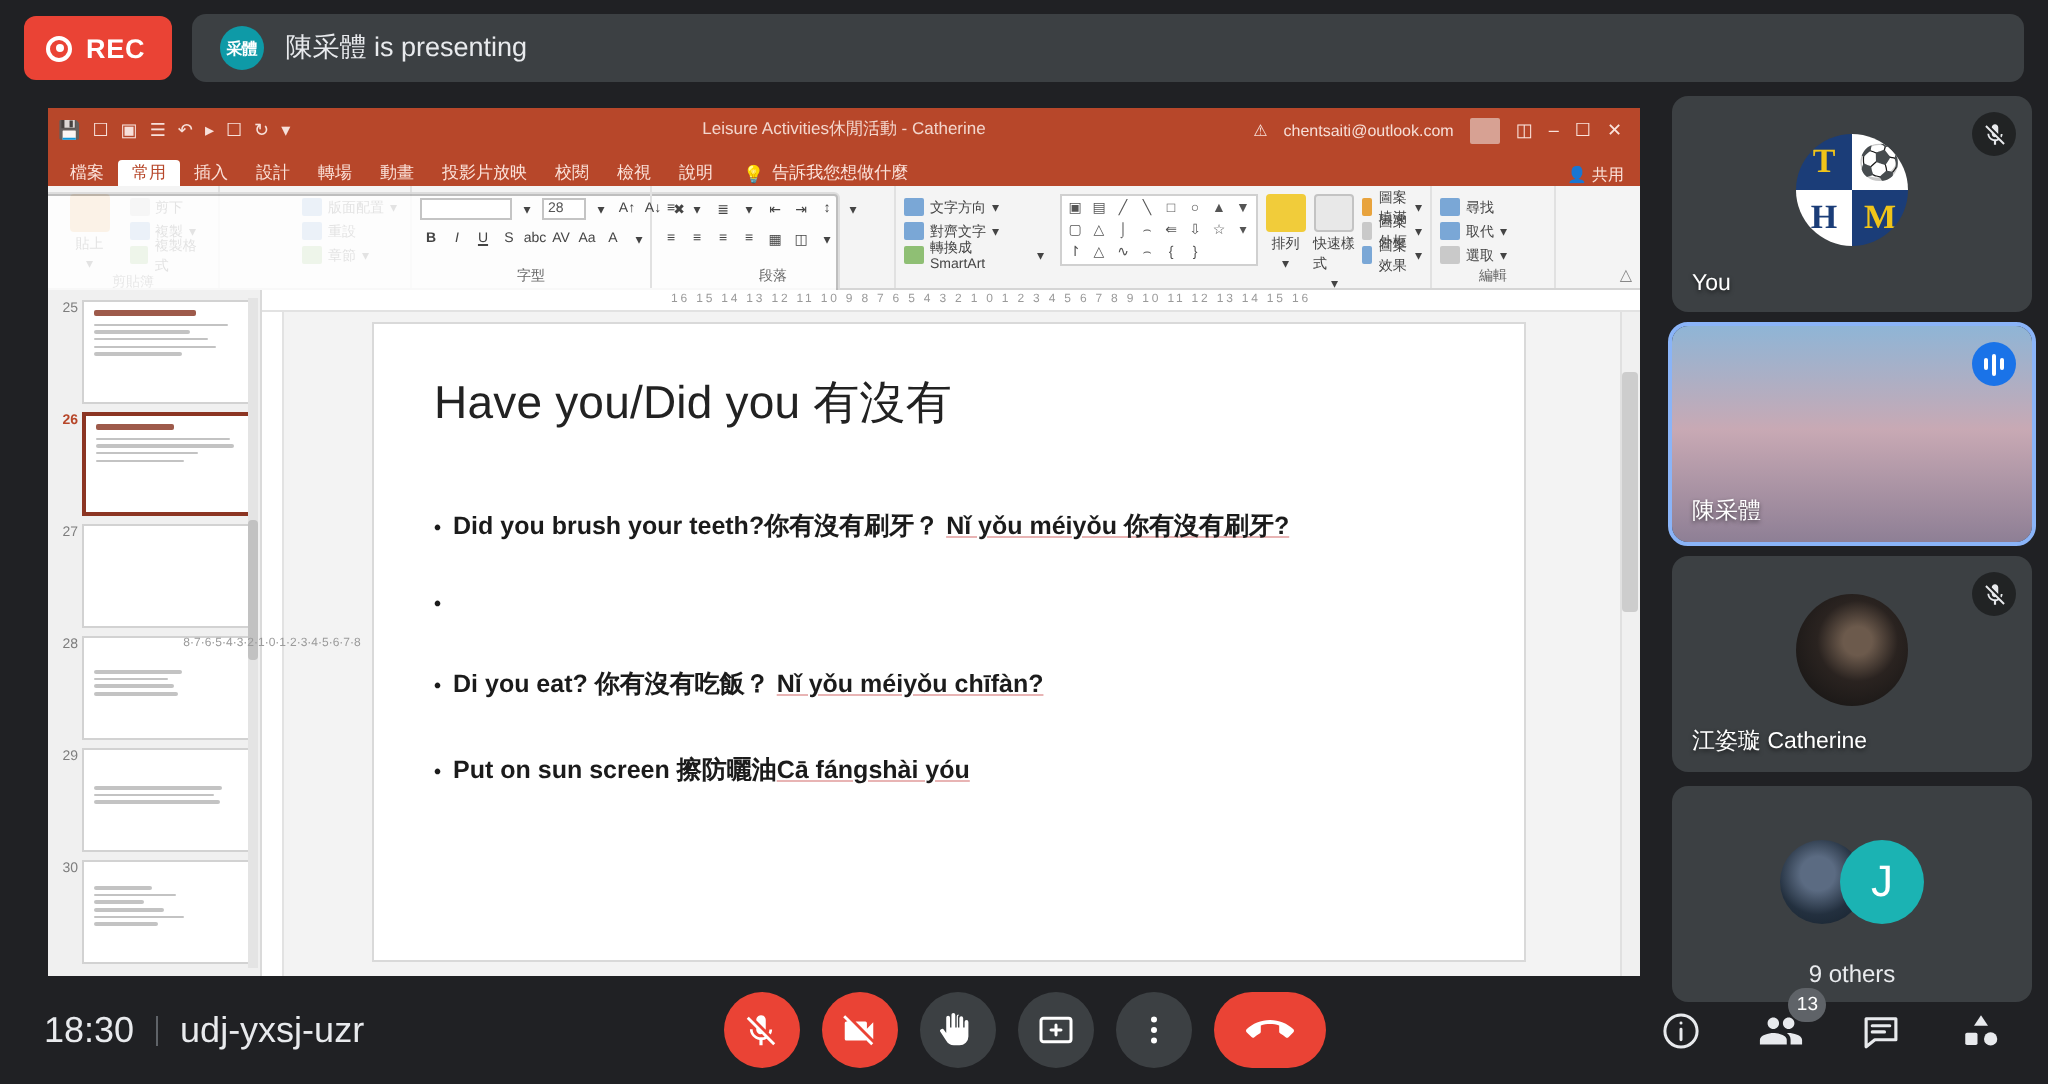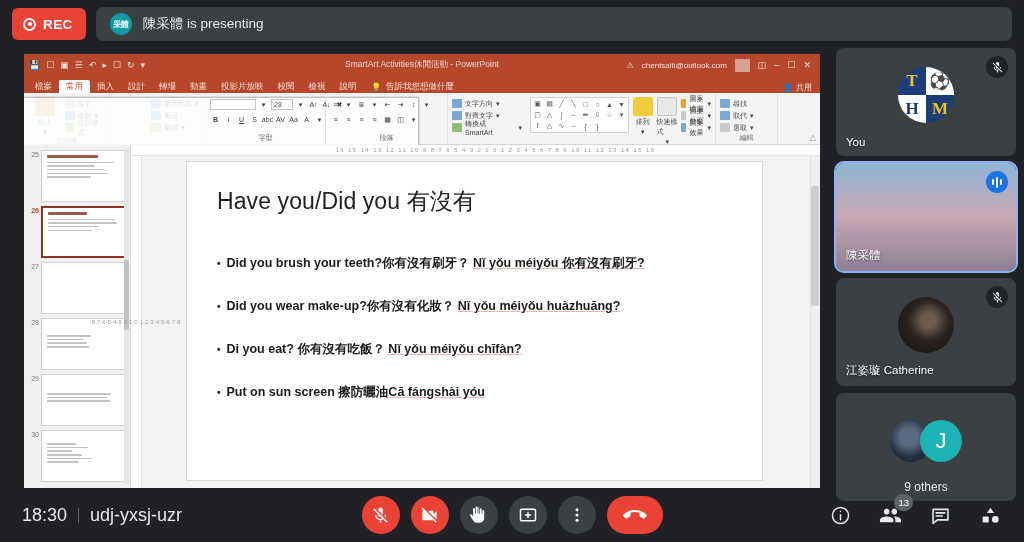--- a/index.html
+++ b/index.html
@@ -149,21 +149,21 @@
         <span>💾</span>
         <span>☐</span>
         <span>▣</span>
         <span>☰</span>
         <span>↶</span>
         <span>▸</span>
         <span>☐</span>
         <span>↻</span>
         <span>▾</span>
       </div>
-      <div class="ppt-title-center">SmartArt Activities休閒活動  -  PowerPoint</div>
+      <div class="ppt-title-center">Leisure Activities休閒活動  -  Catherine</div>
       <div class="ppt-title-right">
         <span>⚠</span>
         <span>chentsaiti@outlook.com</span>
         <span class="acct-box"></span>
         <span class="winbtn">◫</span>
         <span class="winbtn">–</span>
         <span class="winbtn">☐</span>
         <span class="winbtn">✕</span>
       </div>
     </div>
@@ -470,21 +470,20 @@
         <div class="slide-wrap">
           <div class="slide">
             <div class="slide-title">Have you/Did you 有沒有</div>
             <div class="bullets">
               <div class="bullet">
                 <span class="dot">•</span>
                 <span><span>Did you brush your teeth?</span><span>你有沒有刷牙？</span>&nbsp;<span class="pinyin">Nǐ yǒu méiyǒu 你有沒有刷牙?</span></span>
               </div>
               <div class="bullet">
                 <span class="dot">•</span>
-                <span><span>Did you wear make-up?</span><span>你有沒有化妝？</span>&nbsp;<span class="pinyin">Nǐ yǒu méiyǒu huàzhuāng?</span></span>
               </div>
               <div class="bullet">
                 <span class="dot">•</span>
                 <span><span>Di you eat?</span>&nbsp;<span>你有沒有吃飯？</span>&nbsp;<span class="pinyin">Nǐ yǒu méiyǒu chīfàn?</span></span>
               </div>
               <div class="bullet">
                 <span class="dot">•</span>
                 <span><span>Put on sun screen</span>&nbsp;<span>擦防曬油</span><span class="pinyin">Cā fángshài yóu</span></span>
               </div>
             </div>

